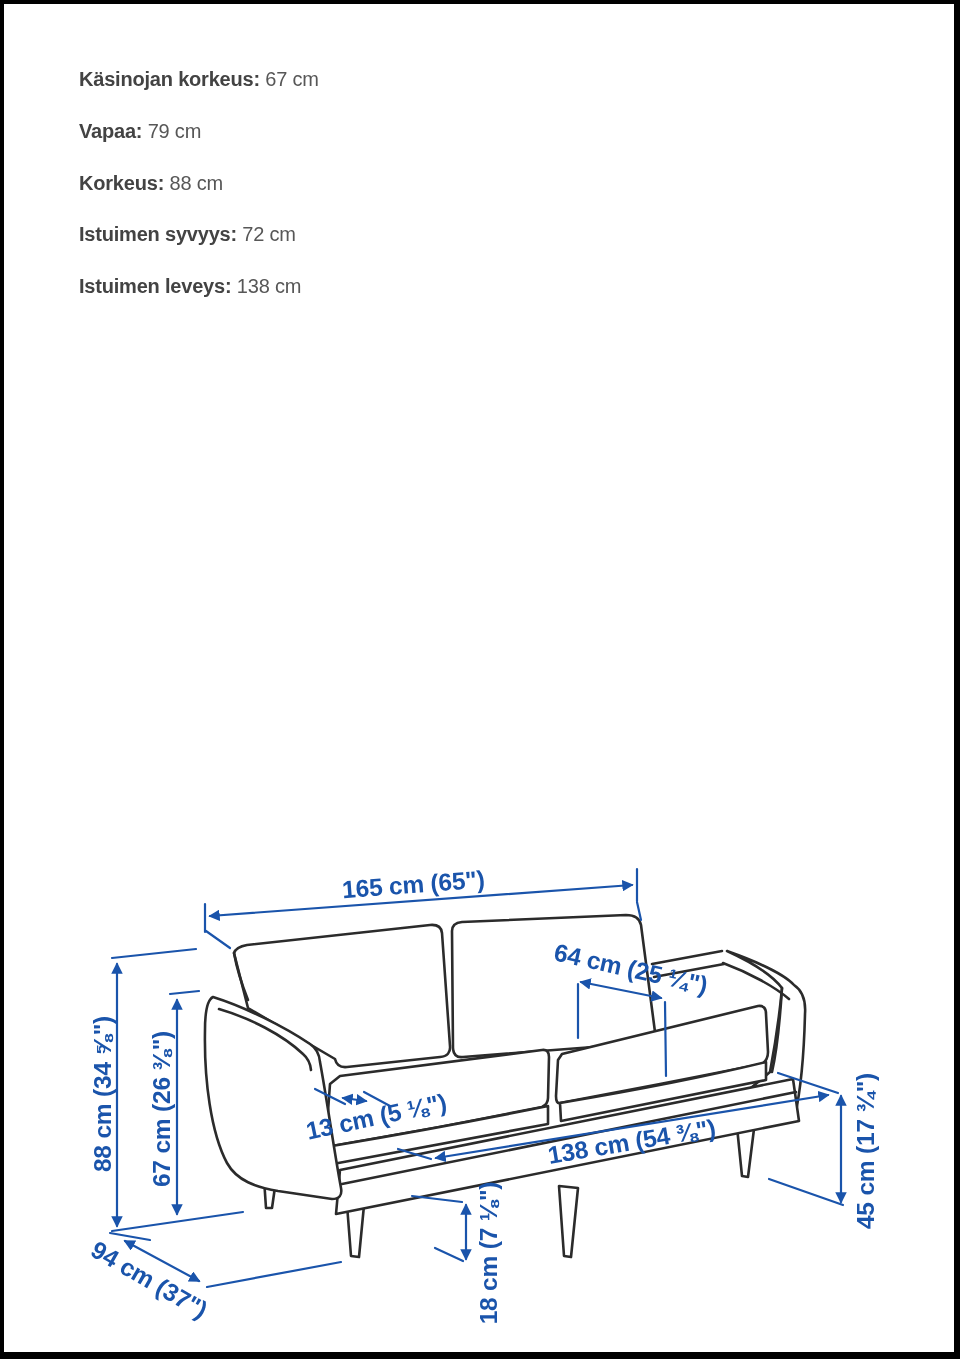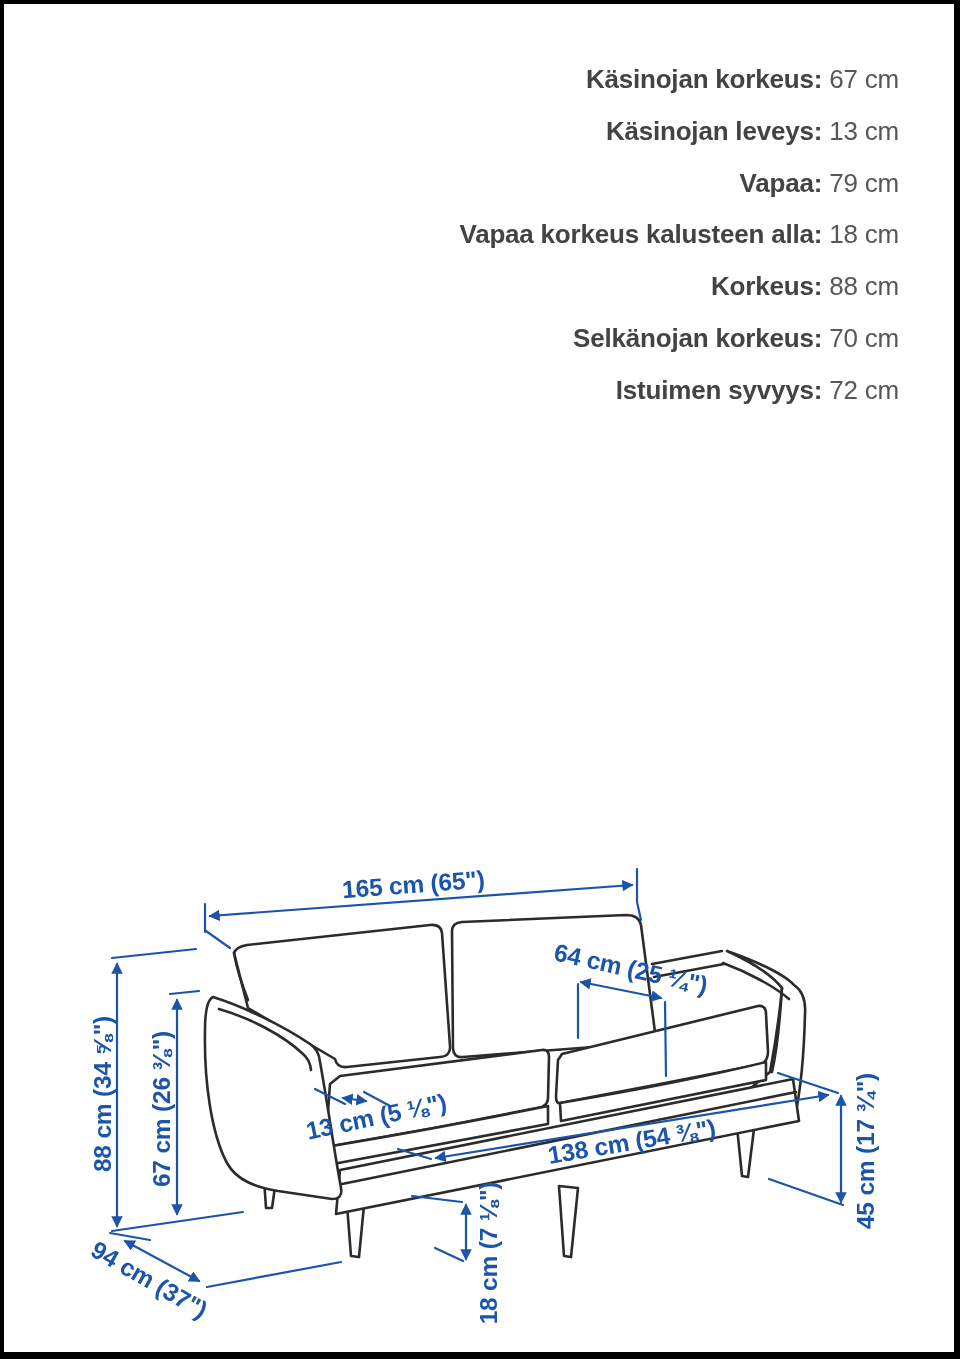--- a/index.html
+++ b/index.html
@@ -14,26 +14,25 @@
     position:absolute;
     left:4px; top:4px; width:950px; height:1348px;
     background:#fff;
   }
   .measure-list {
     position:absolute;
     left:75px; top:50px;
     width:820px;
   }
   .m-row {
-    font-size:26px;
+    font-size:20px;
     line-height:51.8px;
     color:#434343;
     letter-spacing:-0.2px;
     white-space:nowrap;
-    text-align:right;
   }
   .m-label { font-weight:bold; color:#434343; }
   .m-value { font-weight:normal; color:#575757; }
   svg.diagram {
     position:absolute; left:0; top:0;
     width:960px; height:1359px;
     pointer-events:none;
   }
   .sofa-line { fill:none; stroke:#2b2b2b; stroke-width:2.6; stroke-linecap:round; stroke-linejoin:round; }
   .sofa-fill { fill:#ffffff; stroke:#2b2b2b; stroke-width:2.6; stroke-linecap:round; stroke-linejoin:round; }
@@ -46,26 +45,24 @@
     letter-spacing:-0.2px;
   }
 </style>
 </head>
 <body>
 
 <div class="page">
 
   <section class="measure-list">
     <div class="m-row"><span class="m-label">Käsinojan korkeus:</span> <span class="m-value">67 cm</span></div>
-    <div class="m-row"><span class="m-label">Käsinojan leveys:</span> <span class="m-value">13 cm</span></div>
     <div class="m-row"><span class="m-label">Vapaa:</span> <span class="m-value">79 cm</span></div>
-    <div class="m-row"><span class="m-label">Vapaa korkeus kalusteen alla:</span> <span class="m-value">18 cm</span></div>
     <div class="m-row"><span class="m-label">Korkeus:</span> <span class="m-value">88 cm</span></div>
-    <div class="m-row"><span class="m-label">Selkänojan korkeus:</span> <span class="m-value">70 cm</span></div>
     <div class="m-row"><span class="m-label">Istuimen syvyys:</span> <span class="m-value">72 cm</span></div>
+    <div class="m-row"><span class="m-label">Istuimen leveys:</span> <span class="m-value">138 cm</span></div>
   </section>
 </div>
 
 <svg class="diagram" viewBox="0 0 960 1359">
   <defs>
     <marker id="ah" viewBox="0 0 10 10" refX="8.5" refY="5" markerWidth="5.2" markerHeight="5.2" orient="auto-start-reverse">
       <path d="M0,0 L10,5 L0,10 Z" fill="#1a54ab"></path>
     </marker>
   </defs>
 

